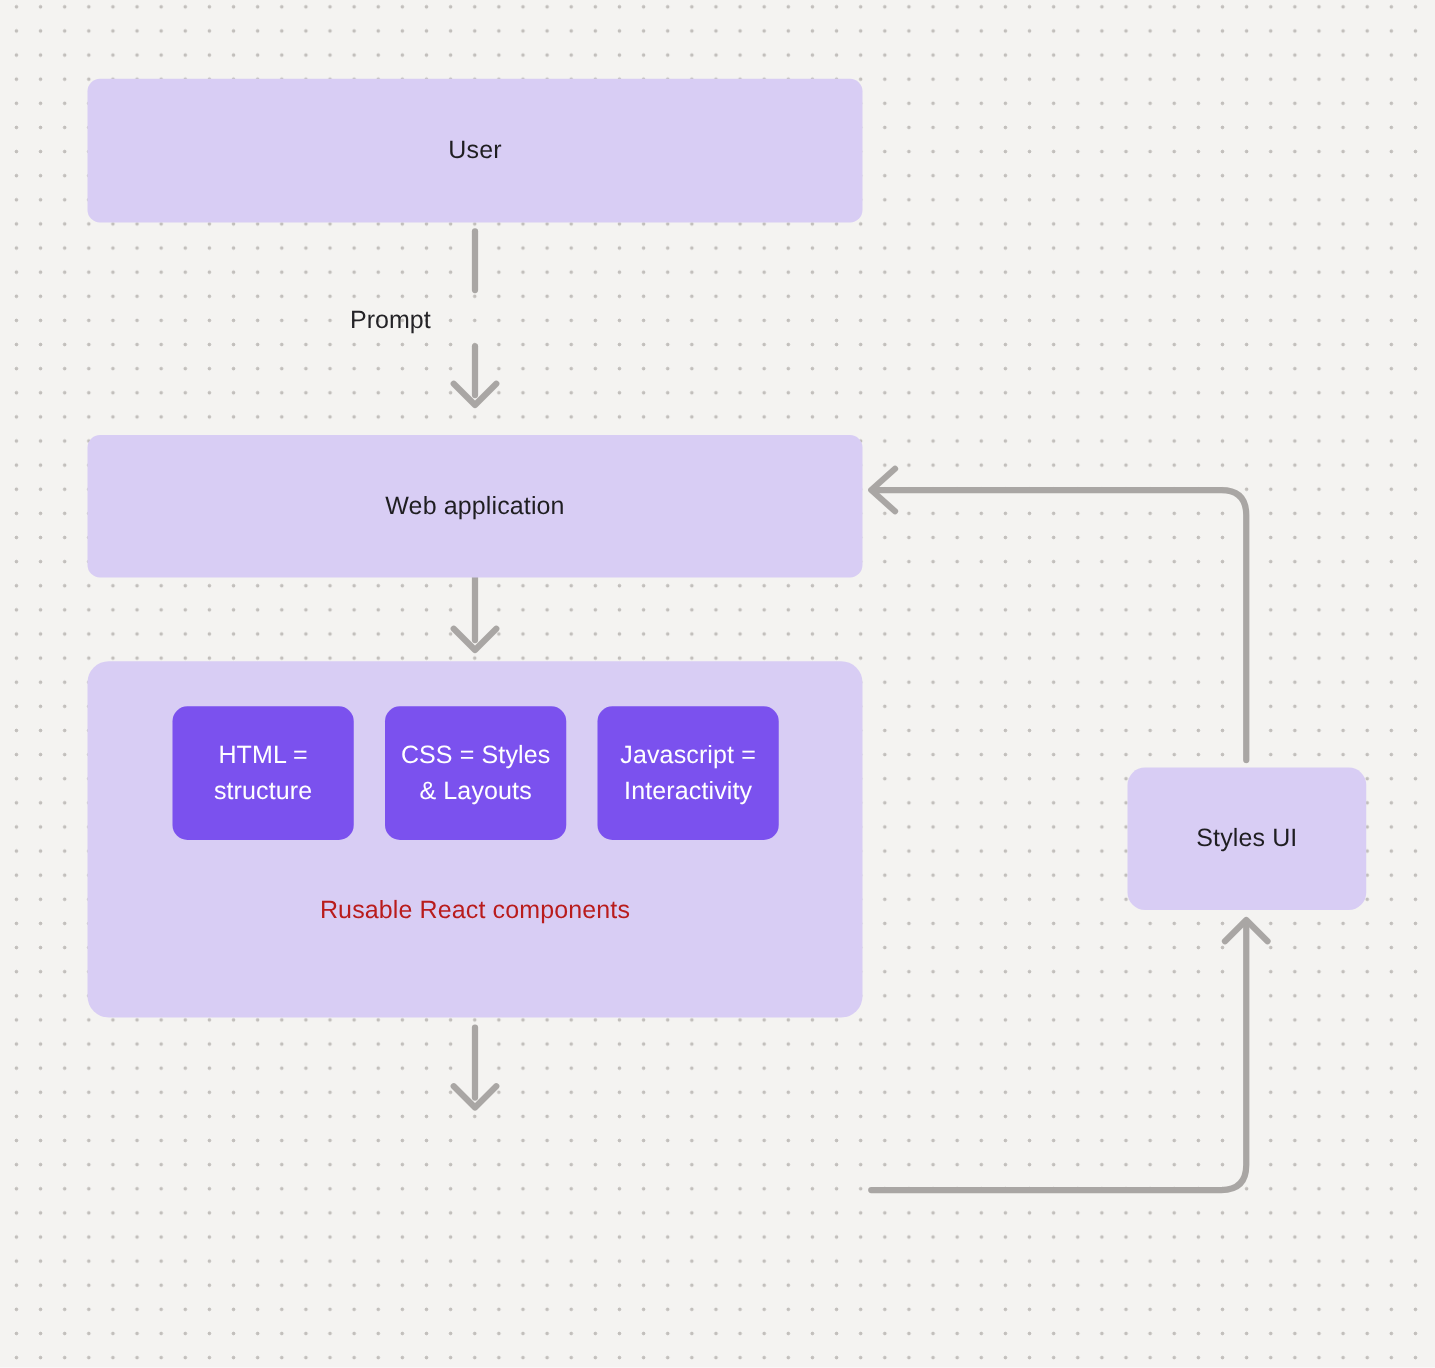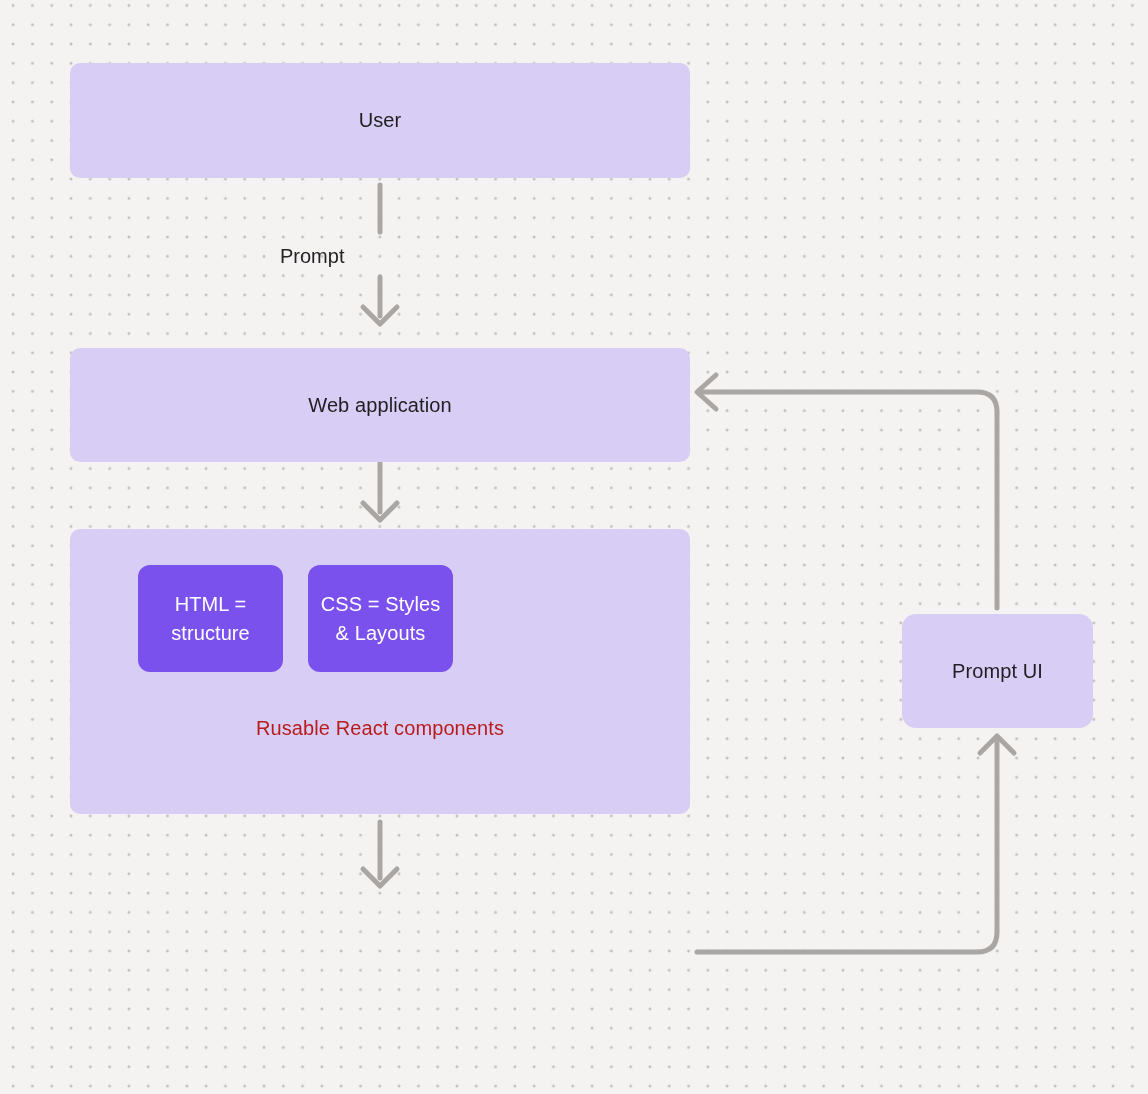--- a/index.html
+++ b/index.html
@@ -24,21 +24,21 @@
     align-items: center;
     justify-content: center;
     color: #1f1e21;
     font-size: 20px;
     font-weight: 500;
     letter-spacing: 0.1px;
   }
 
   #node-user        { left: 70px; top: 63px;  width: 620px; height: 115px; }
   #node-webapp      { left: 70px; top: 335px; width: 620px; height: 114px; margin-top: 13px; }
-  #node-components  { left: 70px; top: 529px; width: 620px; height: 285px; display: block; }
+  #node-components  { left: 70px; top: 529px; width: 620px; height: 285px; display: block; border-radius: 17px; }
   #node-vite        { left: 70px; top: 893px; width: 620px; height: 115px; }
   #node-render-ui   { left: 902px; top: 614px; width: 191px; height: 114px; border-radius: 14px; }
 
   .chip {
     position: absolute;
     top: 36px;
     width: 145px;
     height: 107px;
     background: #7b51ee;
     border-radius: 12px;
@@ -130,21 +130,25 @@
 
   <div class="node" id="node-components">
     <div class="chip" id="chip-html">
       <span>HTML =</span>
       <span>structure</span>
     </div>
     <div class="chip" id="chip-css">
       <span>CSS = Styles</span>
       <span>&amp; Layouts</span>
     </div>
+    <div class="chip" id="chip-javascript">
+      <span>Javascript =</span>
+      <span>Interactivity</span>
+    </div>
     <div class="group-caption">Rusable React components</div>
   </div>
 
 
   <div class="node" id="node-render-ui">
-    <span>Prompt UI</span>
+    <span>Styles UI</span>
   </div>
 
 </div>
 
 </body></html>

